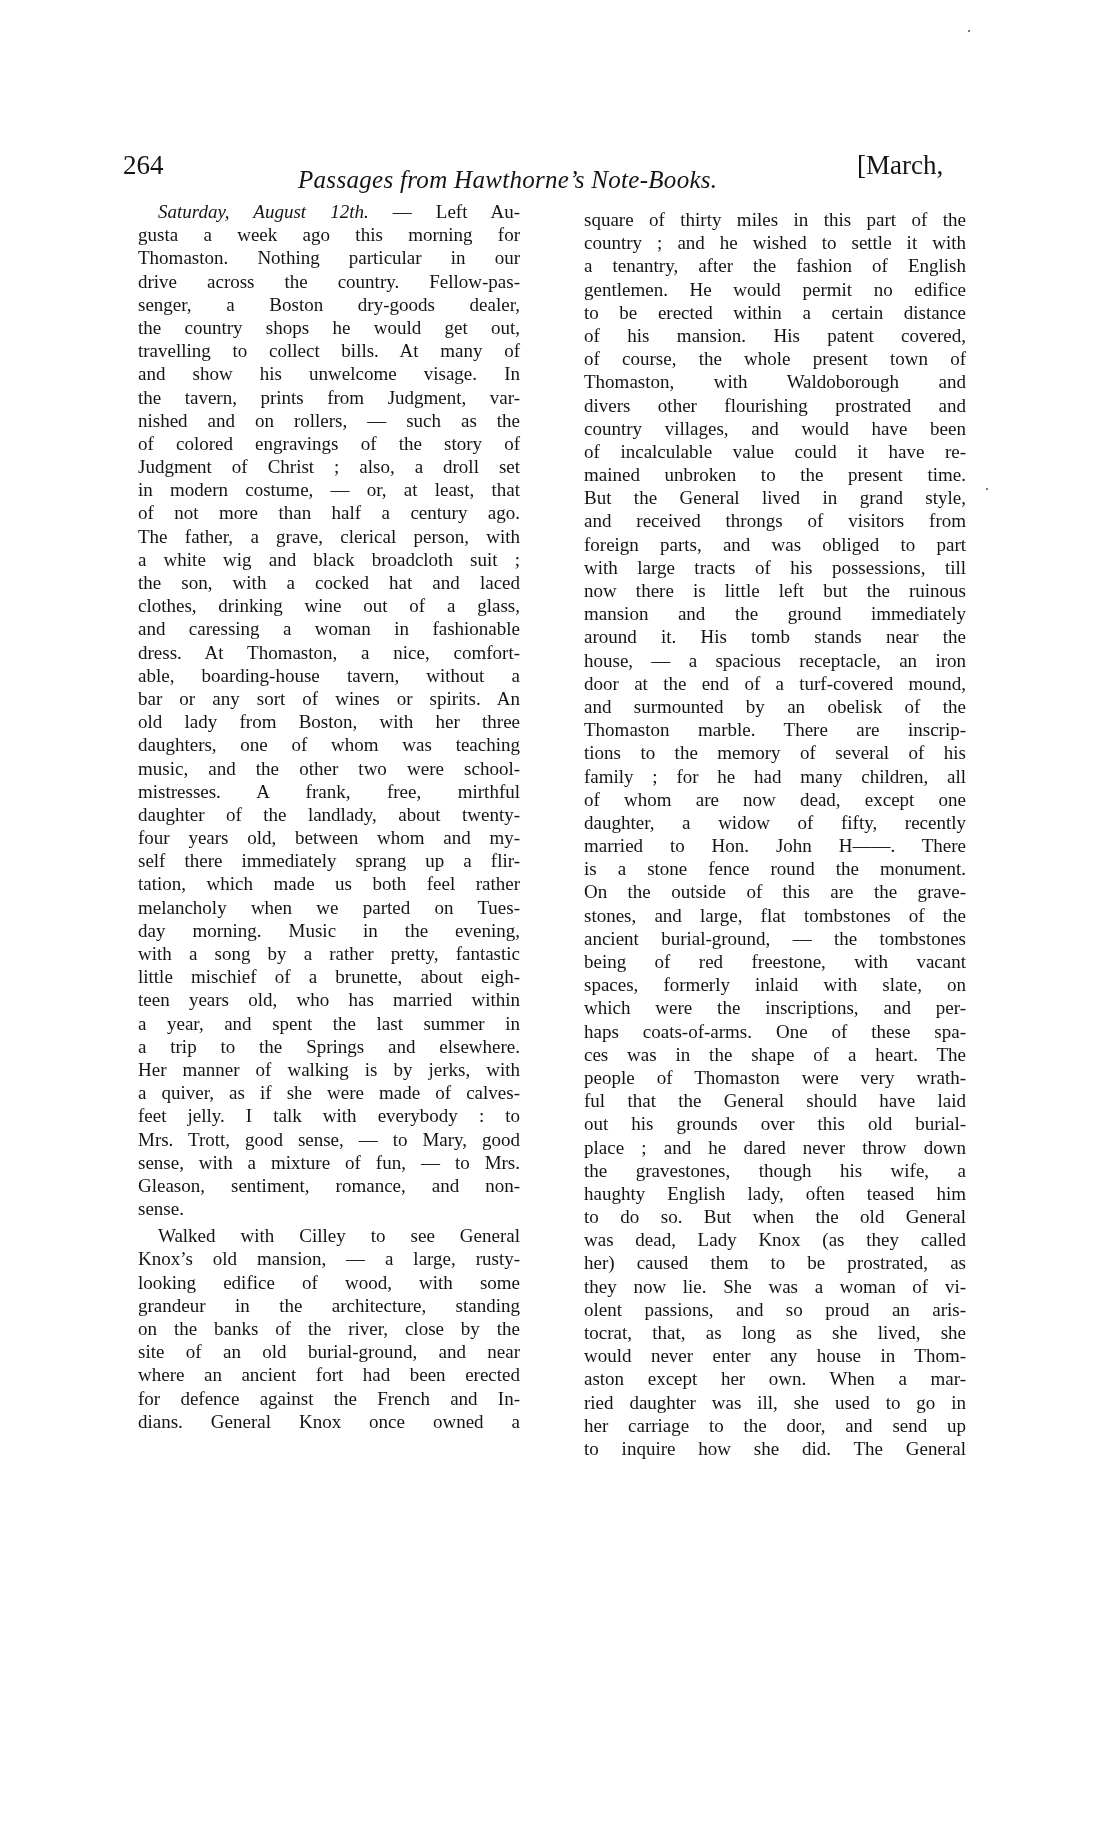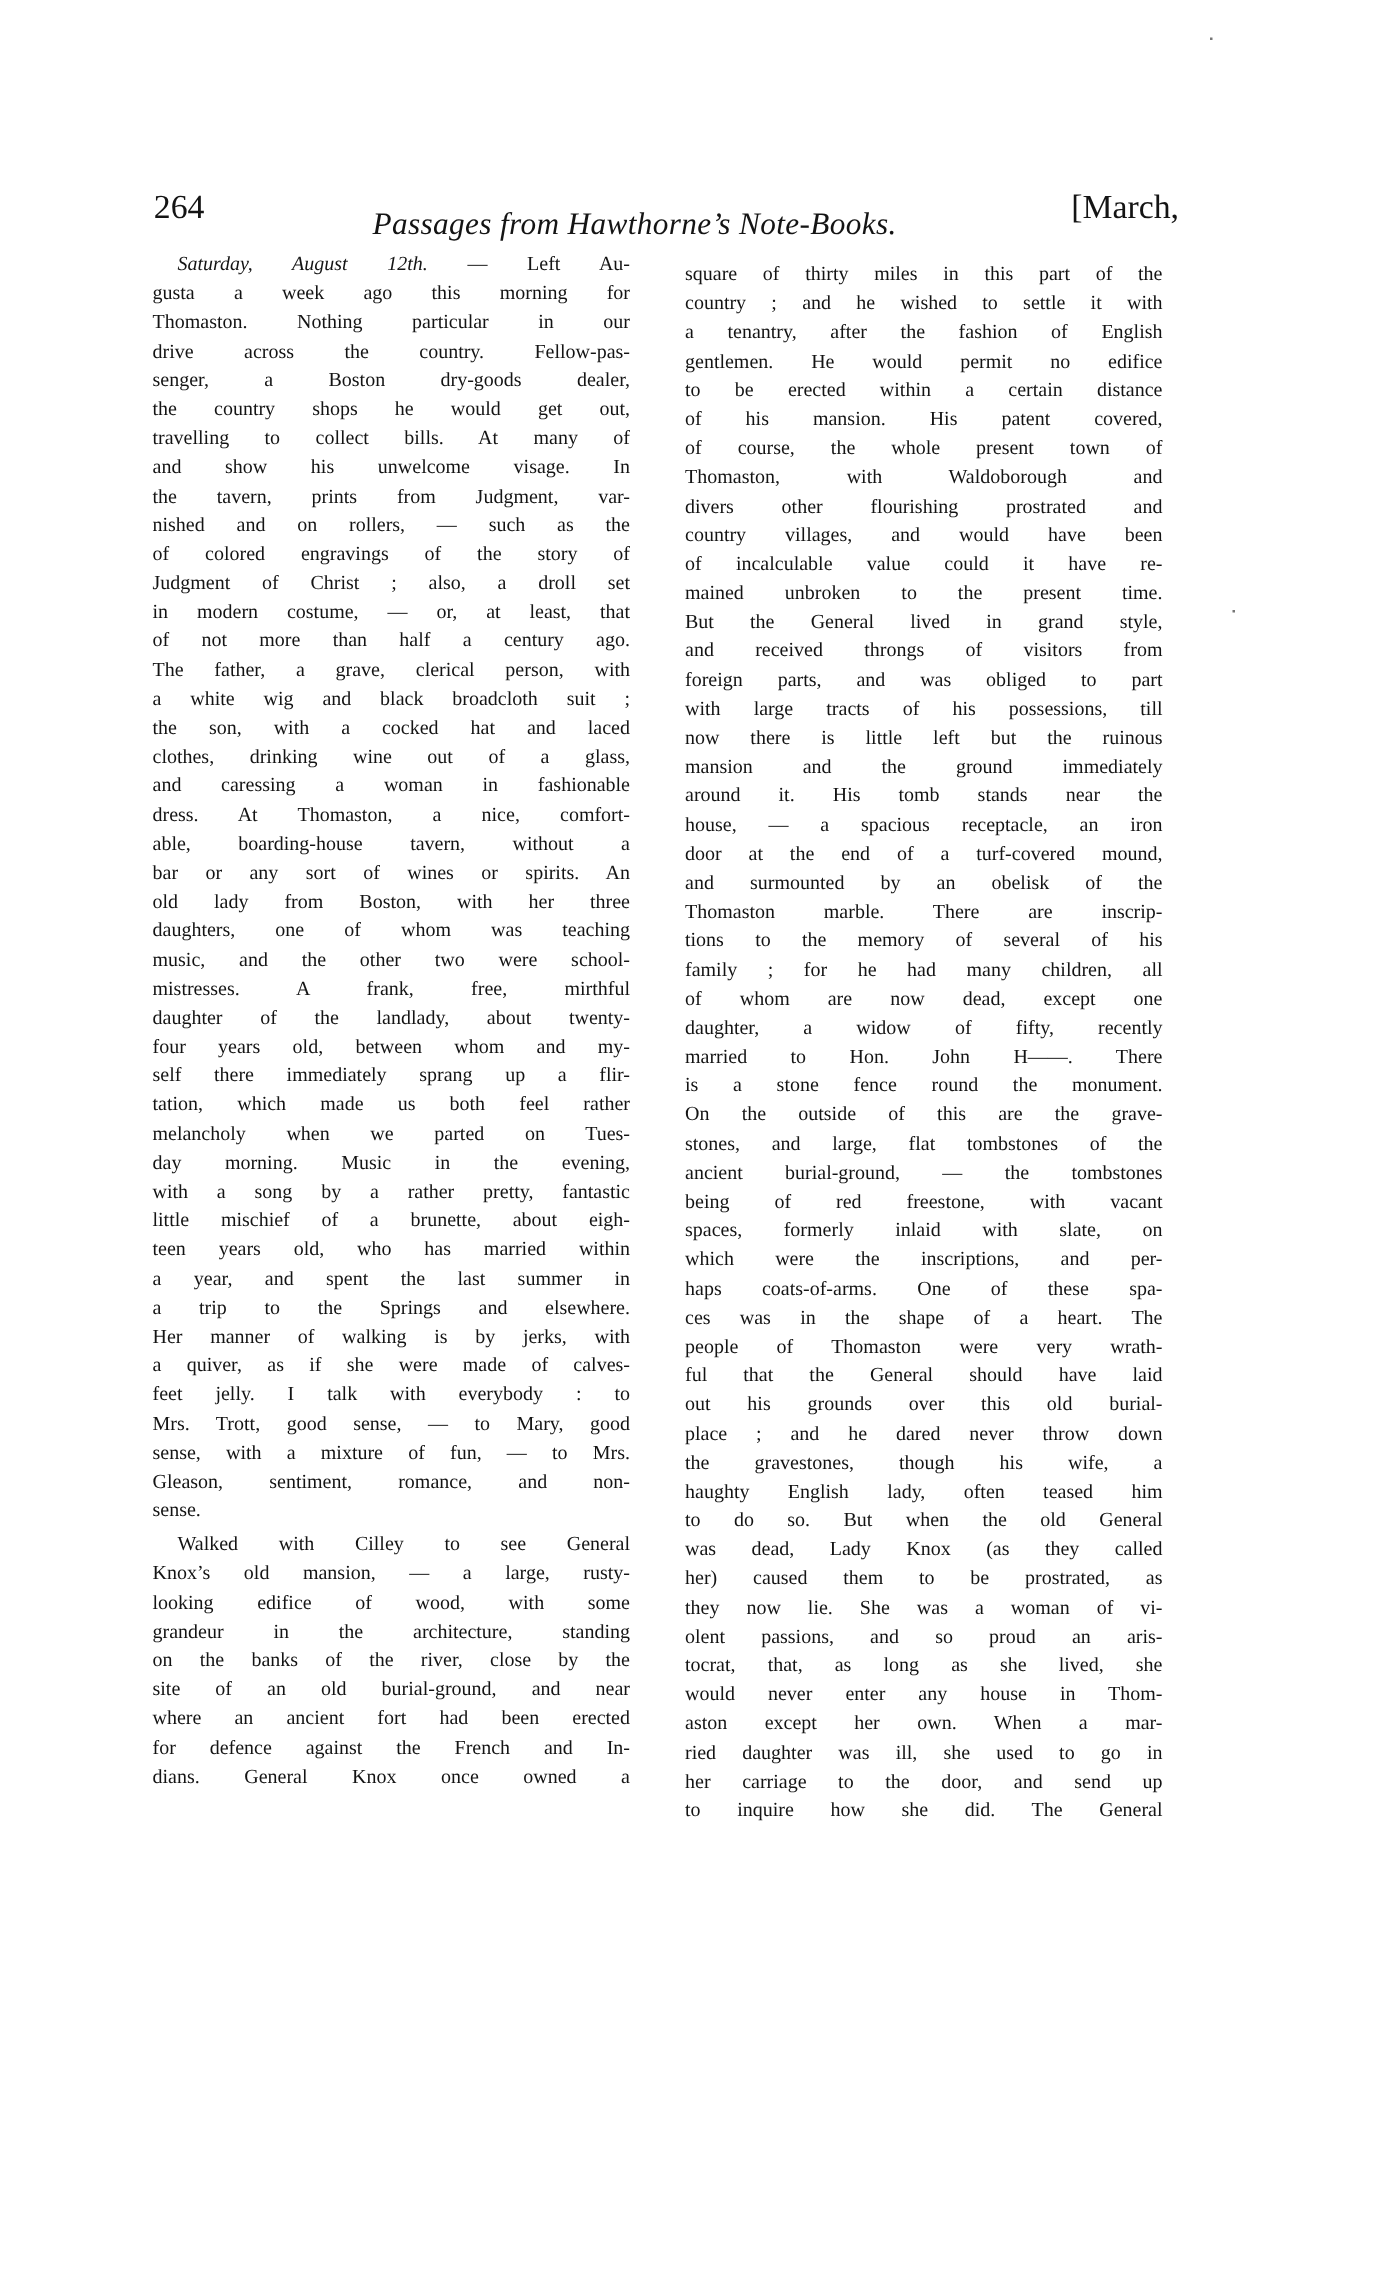--- a/index.html
+++ b/index.html
@@ -2,23 +2,23 @@
 <html><head>
 <meta charset="utf-8">
 <style>
   html, body { margin: 0; padding: 0; background: #ffffff; }
   body { width: 1120px; height: 1837px; position: relative; overflow: hidden; }
   .page { position: absolute; left: 0; top: 0; width: 1120px; height: 1837px; background: #ffffff; color: #141414; font-family: "Liberation Serif", "DejaVu Serif", serif; }
   .running-head { position: absolute; top: 150px; left: 0; width: 904px; height: 40px; }
   .folio { position: absolute; left: 123px; top: 0; font-size: 27px; }
   .running-title { position: absolute; left: 298px; top: 16px; font-size: 25px; font-style: italic; letter-spacing: 0.3px; }
   .running-date { position: absolute; left: 857px; top: 0; font-size: 27px; }
-  .col { position: absolute; top: 200px; width: 382px; font-size: 16px; line-height: 23.2px; text-align: justify; }
+  .col { position: absolute; top: 200px; width: 382px; font-size: 19px; line-height: 23.2px; text-align: justify; margin-left: 16px; }
   .col-left { left: 122px; }
-  .col-right { left: 548px; top: 208px; }
+  .col-right { left: 568px; top: 208px; }
   .line { display: block; height: 23.2px; white-space: nowrap; text-align-last: justify; text-align: justify; }
   .line.last { text-align-last: left; }
   .line.indent { padding-left: 20px; }
   .para-gap { height: 4px; }
   .speck { position: absolute; width: 2px; height: 2px; background: #777; }
 </style>
 </head>
 <body>
 
 <div class="page">

